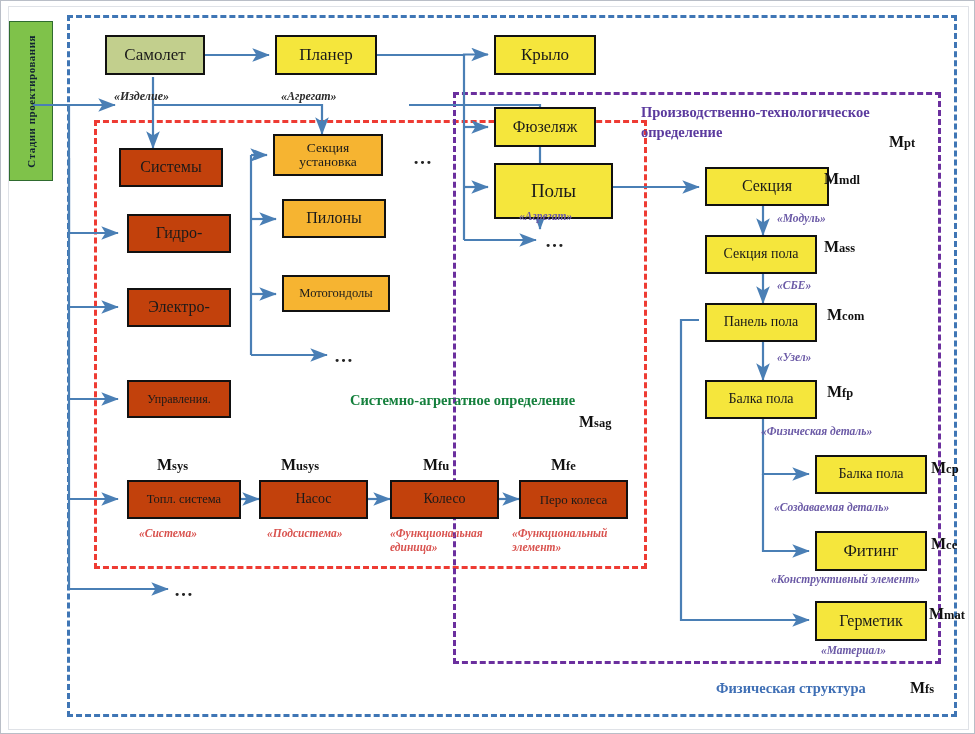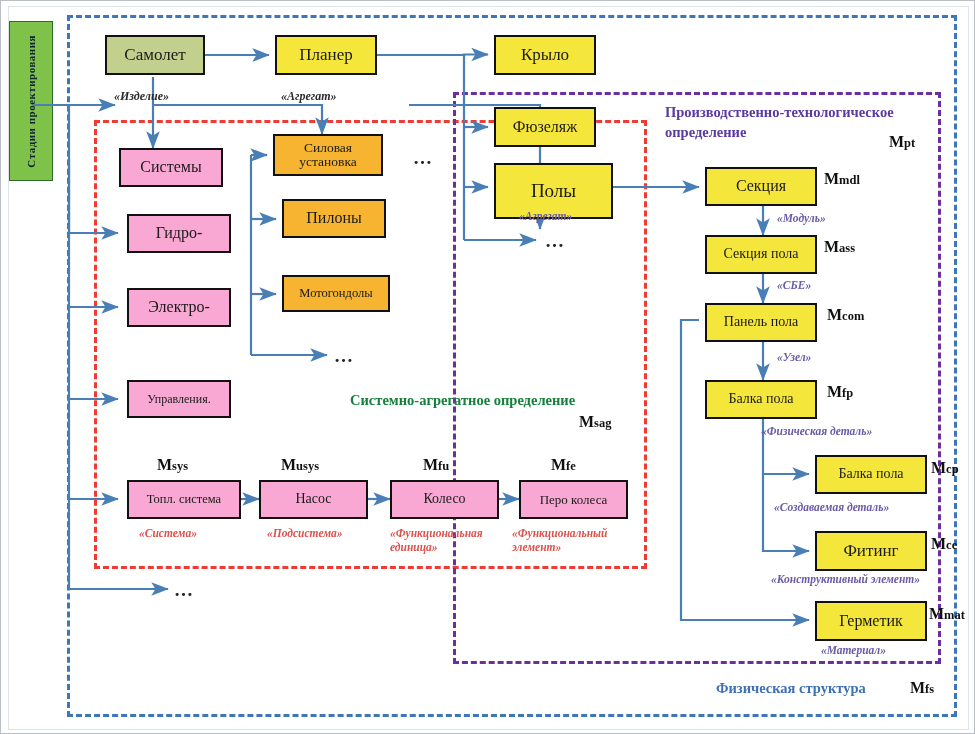--- a/index.html
+++ b/index.html
@@ -7,21 +7,21 @@
   #page{position:relative;width:975px;height:734px;background:#ffffff;overflow:hidden;
         box-shadow:inset 0 0 0 1px #b9bec7;}
   #canvas{position:absolute;left:8px;top:6px;width:959px;height:722px;background:#fff;
           border:1px solid #dfe2e7;}
   .node{position:absolute;box-sizing:border-box;border:2px solid #111;
         display:flex;align-items:center;justify-content:center;text-align:center;
         font-family:"Liberation Serif", serif;color:#1a1a1a;line-height:1.05;
         padding:1px 2px;}
   .n-green{background:#c2cf8d;}
   .n-yellow{background:#f5e63c;}
-  .n-blue{background:#f9a8d4;}
+  .n-blue{background:#c2410c;}
   .n-orange{background:#f6b431;}
   .stereo{position:absolute;font-style:italic;font-weight:bold;
           font-family:"Liberation Serif", serif;white-space:nowrap;}
   .st-dark{color:#2b2b2b;}
   .st-red{color:#d9534f;}
   .st-purple{color:#6b5aa6;}
   .mlabel{position:absolute;font-weight:bold;font-family:"Liberation Serif", serif;
           color:#111;white-space:nowrap;}
   .mlabel .sub{font-size:0.78em;}
   .frame{position:absolute;box-sizing:border-box;}
@@ -46,21 +46,21 @@
 
 <div id="page">
   <div id="canvas">
 
     <div class="frame f-blue" style="left:58px;top:8px;width:890px;height:702px;"></div>
 
     <div class="frame f-red" style="left:85px;top:113px;width:553px;height:449px;"></div>
 
     <div class="frame f-purple" style="left:444px;top:85px;width:488px;height:572px;"></div>
 
-    <div class="ftitle t-purple" style="left:656px;top:96px;width:300px;font-size:14.5px;line-height:1.35;">Производственно-технологическое
+    <div class="ftitle t-purple" style="left:632px;top:96px;width:300px;font-size:14.5px;line-height:1.35;">Производственно-технологическое
 определение</div>
 
     <div class="ftitle t-red" style="left:341px;top:385px;width:300px;font-size:14.5px;">Системно-агрегатное определение</div>
 
     <div class="ftitle t-blue" style="left:707px;top:673px;width:220px;font-size:14.5px;">Физическая структура</div>
 
     <div class="vlabel" style="left:0px;top:14px;width:44px;height:160px;">
       <span>Стадии проектирования</span>
     </div>
 
@@ -170,21 +170,21 @@
 
     <div class="node n-blue" style="left:118px;top:281px;width:104px;height:39px;font-size:16px;">
       <span>Электро-</span>
     </div>
 
     <div class="node n-blue" style="left:118px;top:373px;width:104px;height:38px;font-size:12px;">
       <span>Управления.</span>
     </div>
 
     <div class="node n-orange" style="left:264px;top:127px;width:110px;height:42px;font-size:13.5px;">
-      <span>Силовая установка</span>
+      <span>Секция установка</span>
     </div>
 
     <div class="node n-orange" style="left:273px;top:192px;width:104px;height:39px;font-size:16px;">
       <span>Пилоны</span>
     </div>
 
     <div class="node n-orange" style="left:273px;top:268px;width:108px;height:37px;font-size:12.5px;">
       <span>Мотогондолы</span>
     </div>
 
@@ -197,21 +197,21 @@
     </div>
 
     <div class="node n-blue" style="left:381px;top:473px;width:109px;height:39px;font-size:14px;">
       <span>Колесо</span>
     </div>
 
     <div class="node n-blue" style="left:510px;top:473px;width:109px;height:39px;font-size:13px;">
       <span>Перо колеса</span>
     </div>
 
-    <div class="node n-yellow" style="left:696px;top:160px;width:112px;height:39px;font-size:16px;align-items:center;">
+    <div class="node n-yellow" style="left:696px;top:160px;width:124px;height:39px;font-size:16px;align-items:center;">
       <span>Секция</span>
     </div>
 
     <div class="node n-yellow" style="left:696px;top:228px;width:112px;height:39px;font-size:14px;">
       <span>Секция пола</span>
     </div>
 
     <div class="node n-yellow" style="left:696px;top:296px;width:112px;height:39px;font-size:14px;">
       <span>Панель пола</span>
     </div>

